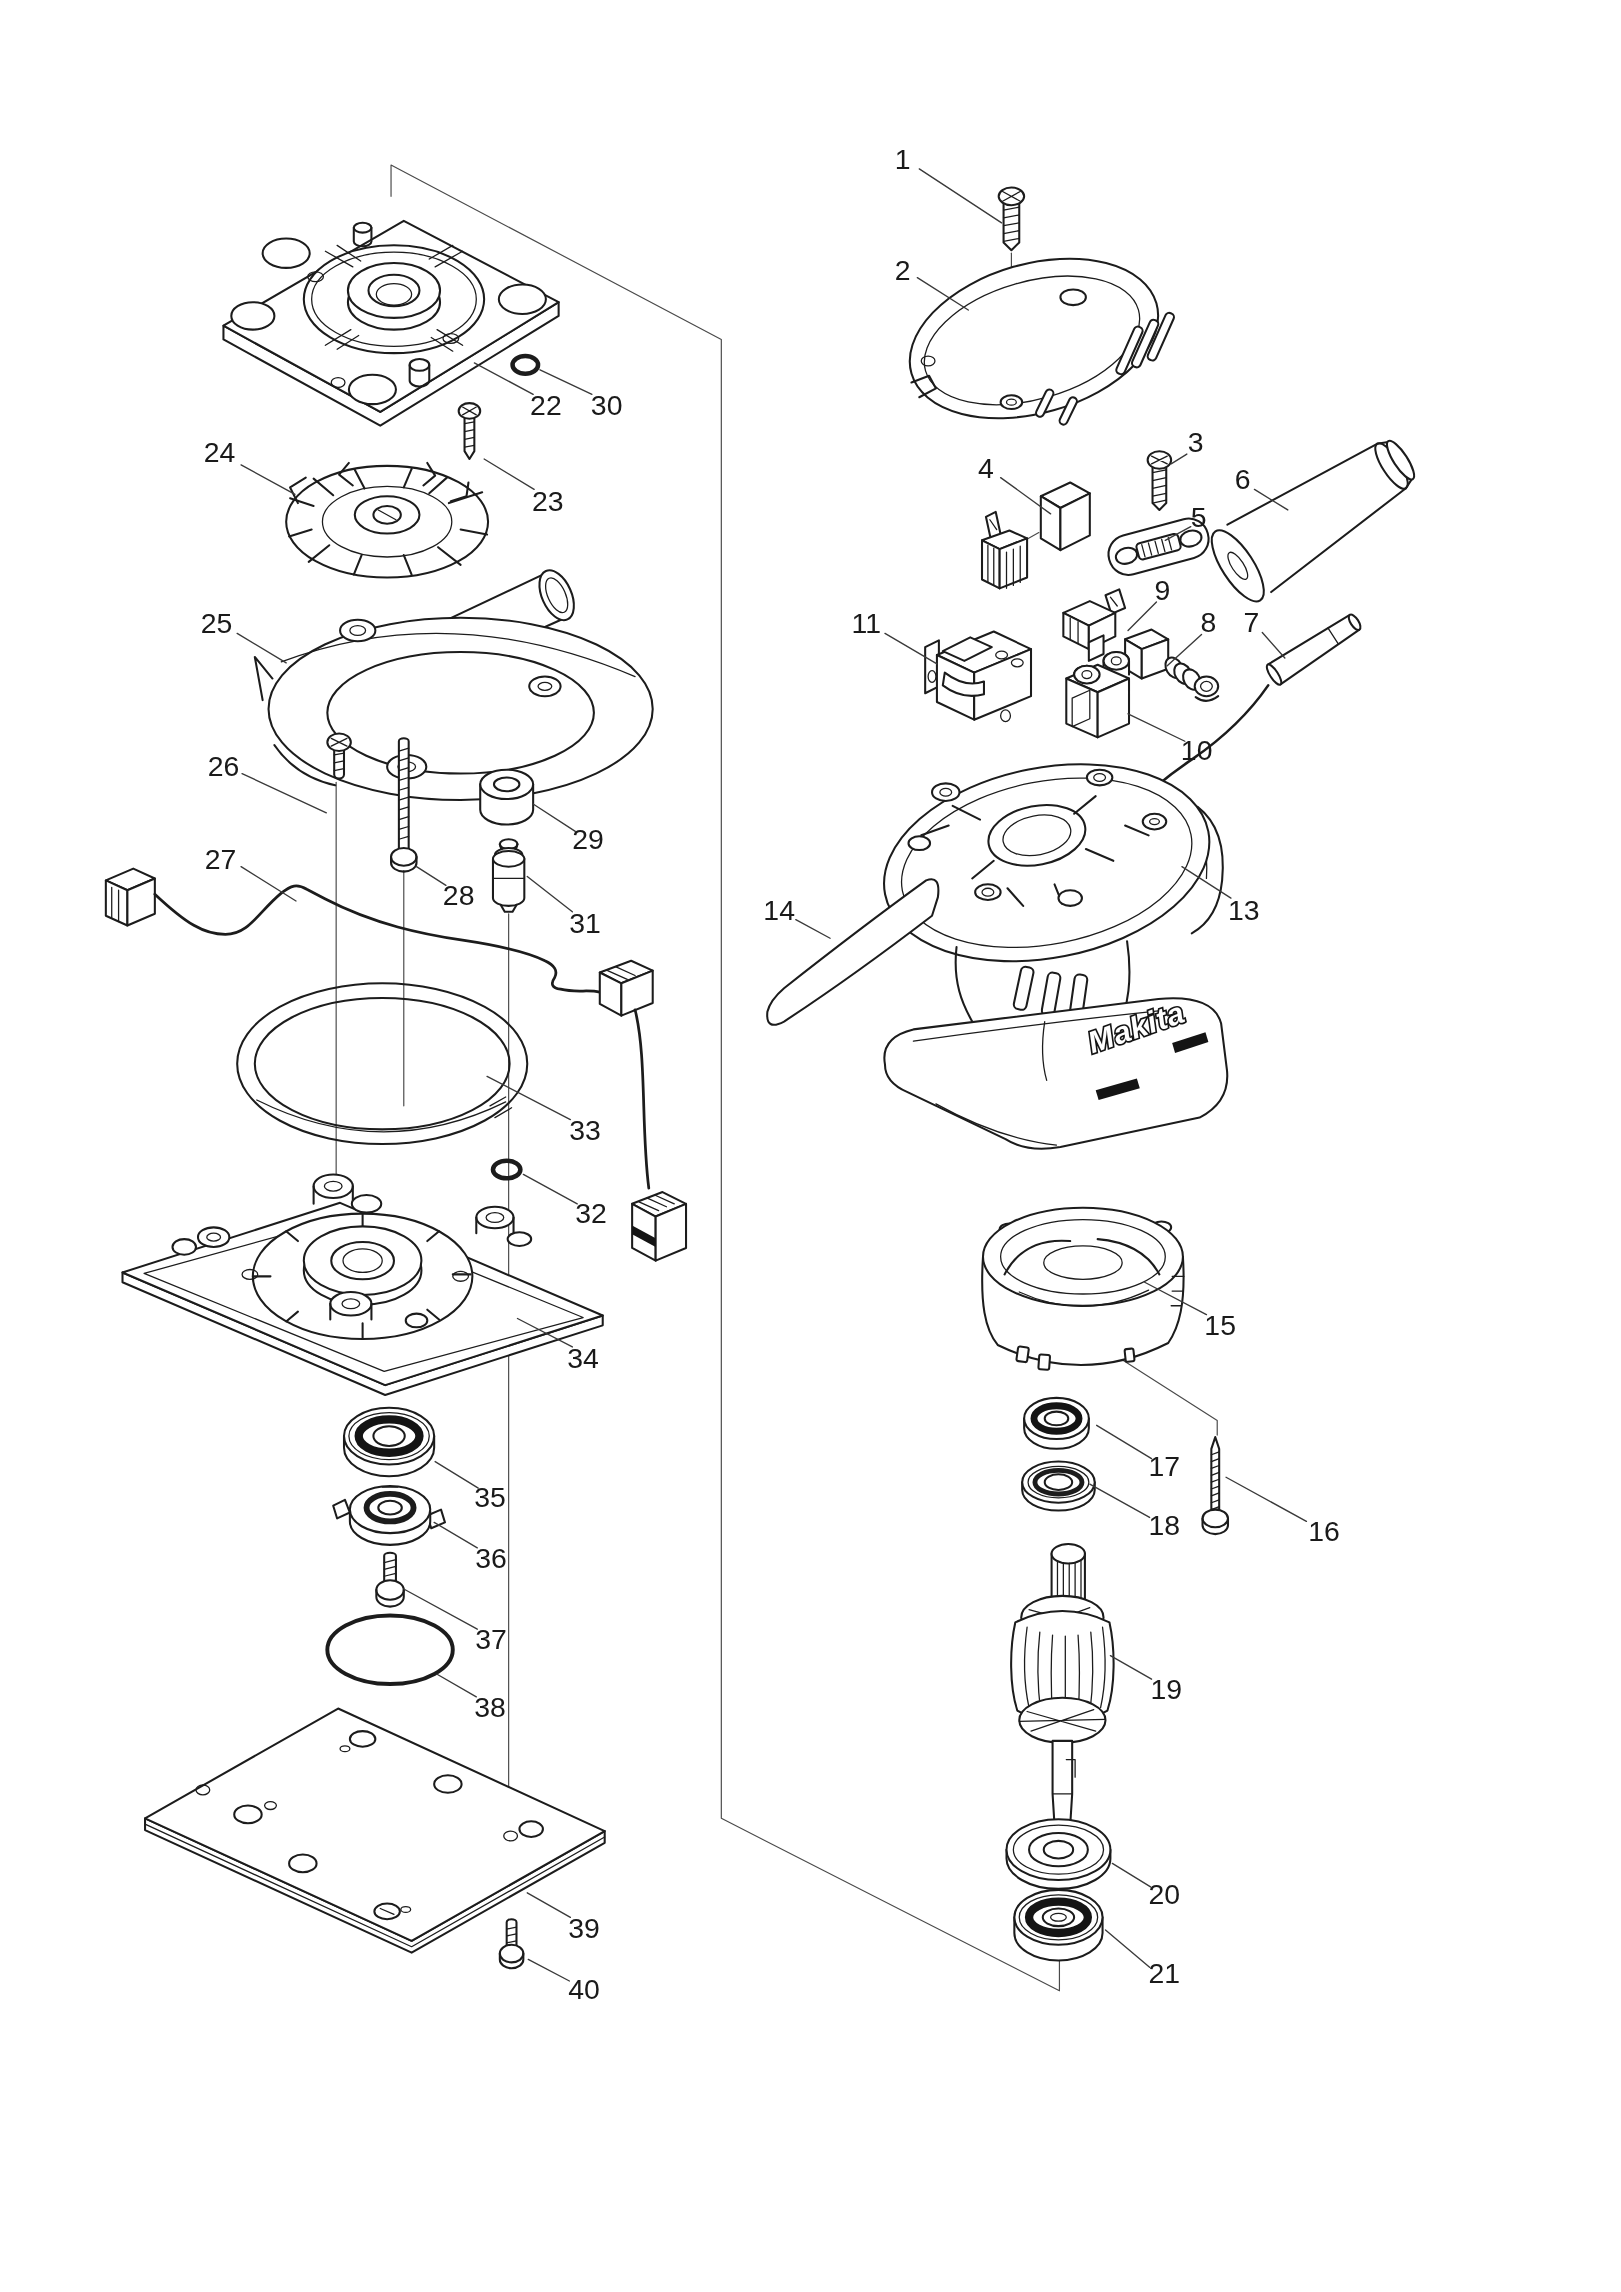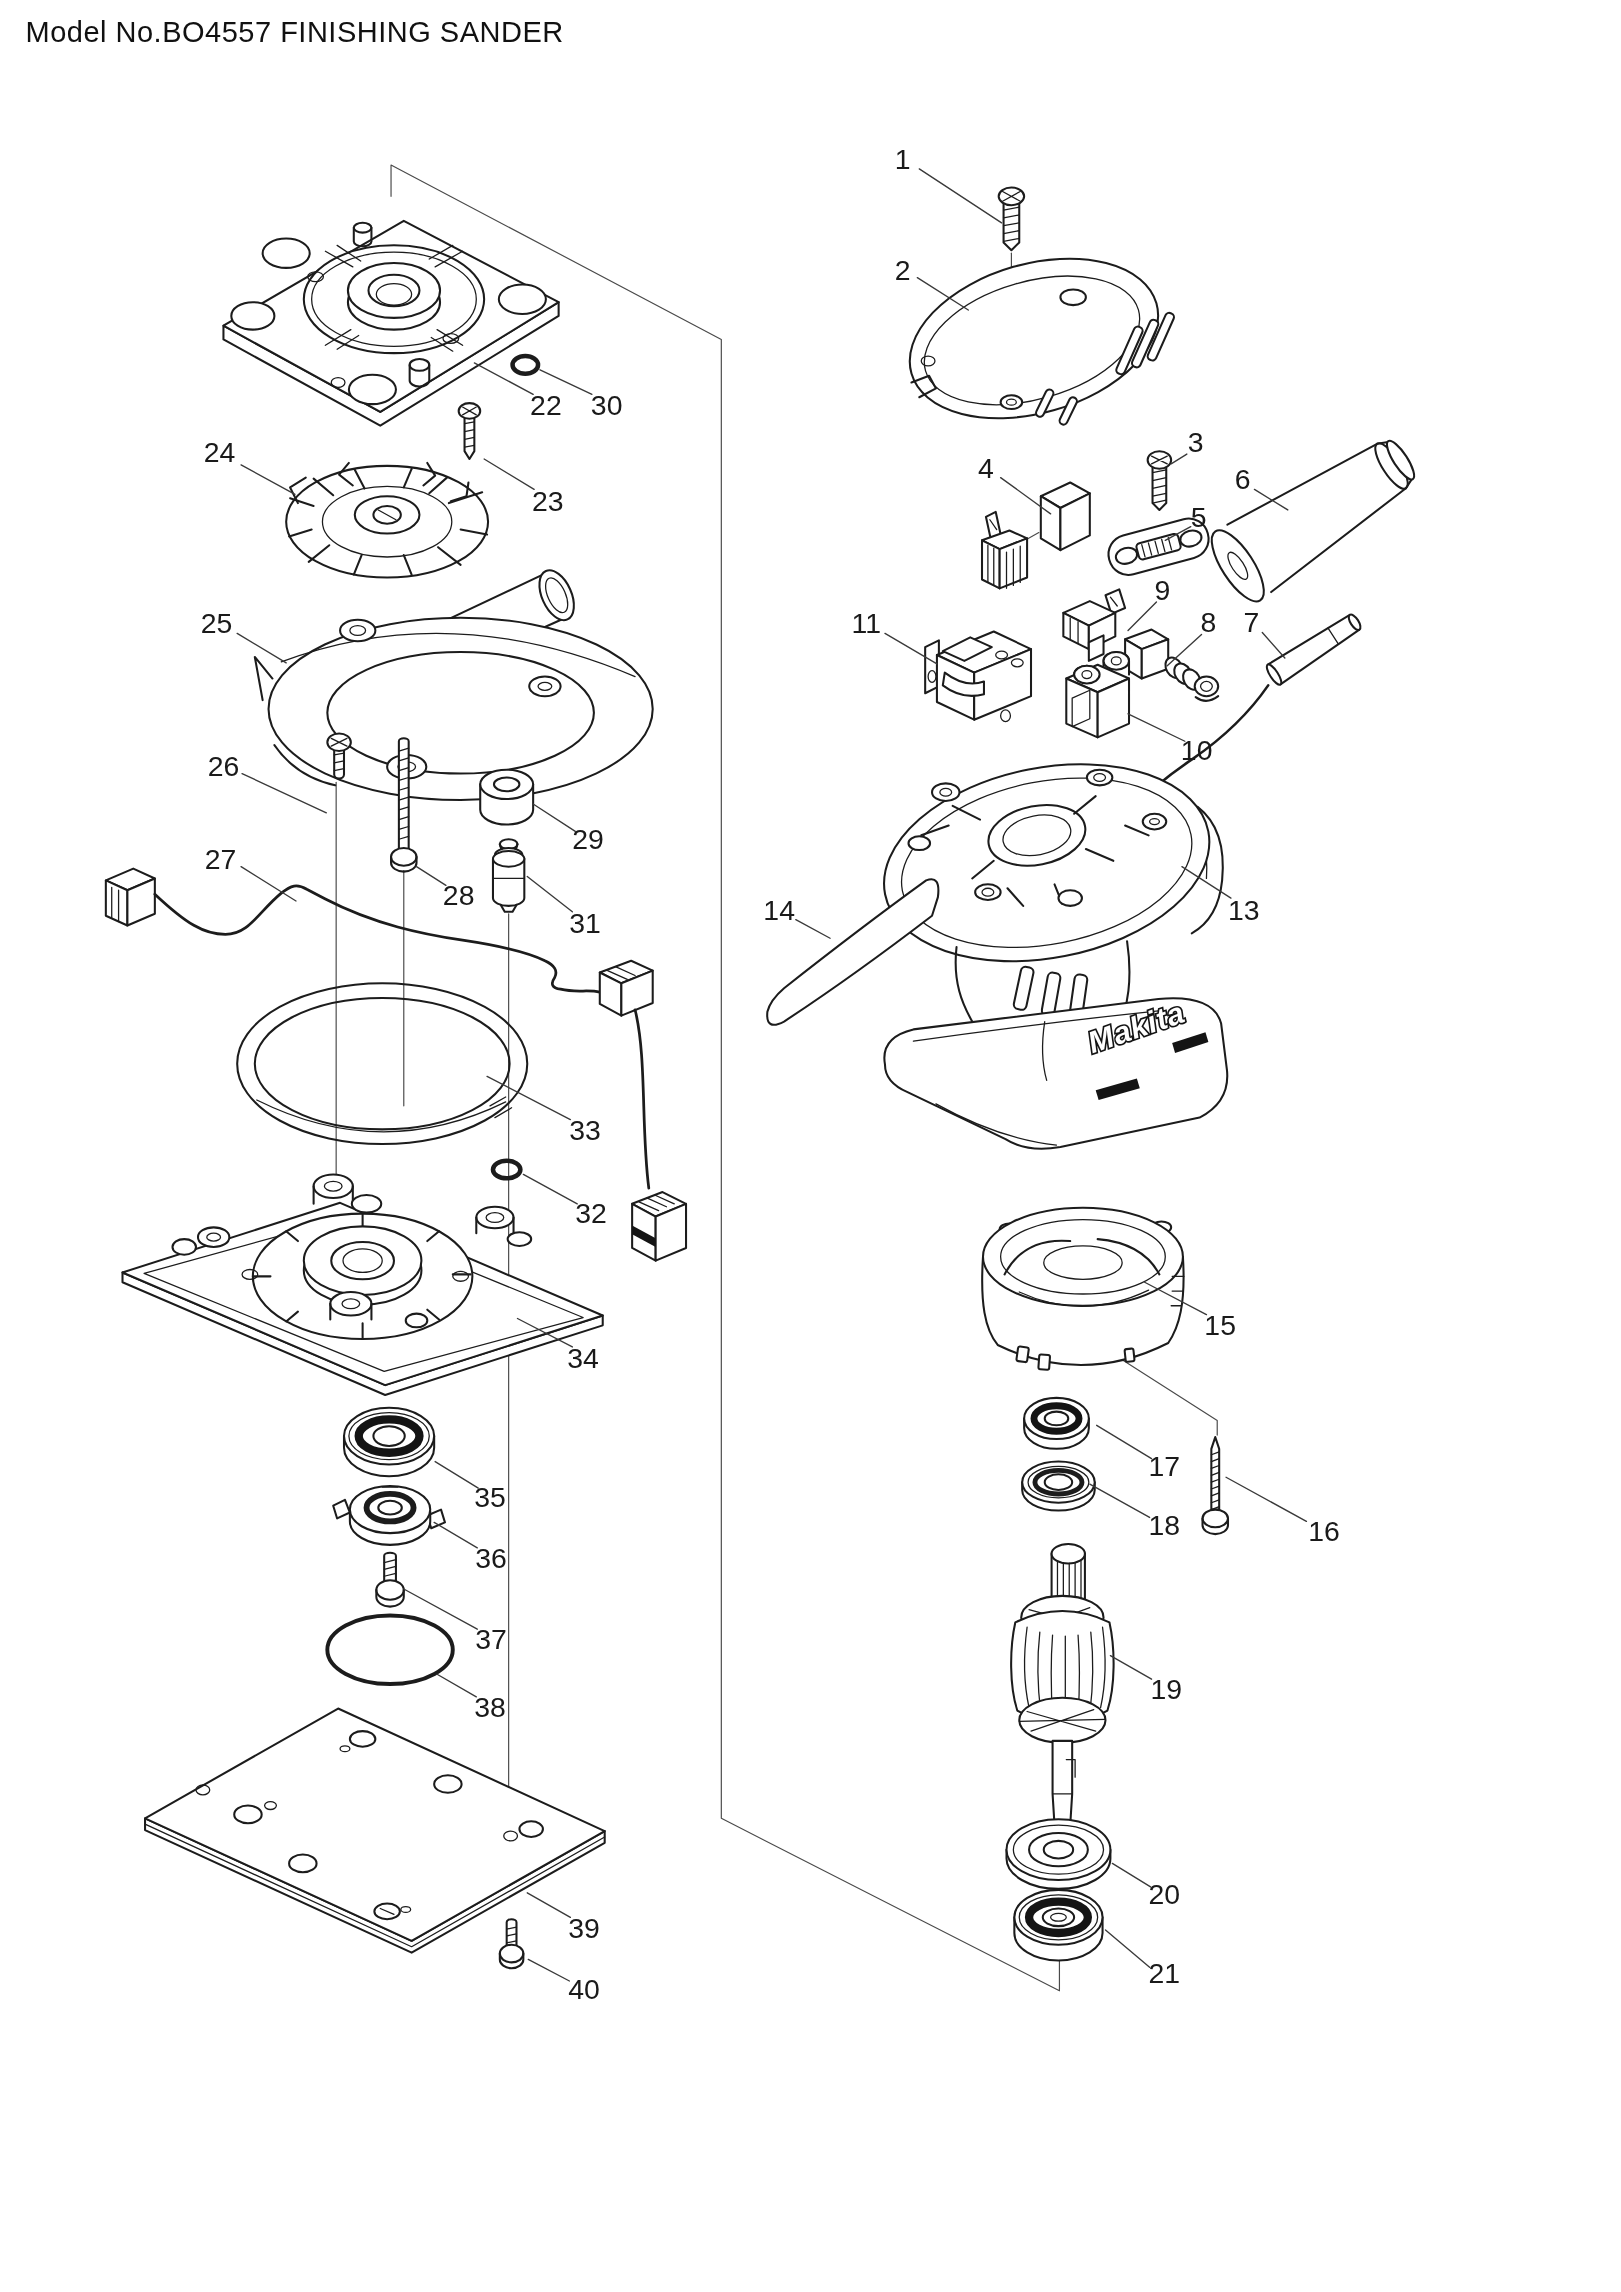--- a/index.html
+++ b/index.html
@@ -22,21 +22,20 @@
   #diagram text.callout { font:29px "Liberation Sans", sans-serif; fill:#1a1a1a;
       text-anchor:middle; dominant-baseline:central; stroke:none; }
   #diagram text.logo { font:italic 700 31px "Liberation Sans", sans-serif;
       fill:#ffffff; stroke:#141414; stroke-width:3.4; paint-order:stroke;
       text-anchor:middle; letter-spacing:1px; }
 </style>
 </head>
 <body>
 
 <div id="page">
-  <div id="title">Model No.BO4557 FINISHING SANDER</div>
 
   <svg id="diagram" width="1621" height="2293" viewBox="0 0 1654 2339" xmlns="http://www.w3.org/2000/svg">
 
     <g>
       <path class="ax" d="M399,200 L399,168 L736,346 L736,1855 L1081,2031 L1081,2000"></path>
       <line class="ax" x1="343" y1="798" x2="343" y2="1205"></line>
       <line class="ax" x1="412" y1="888" x2="412" y2="1128"></line>
       <line class="ax" x1="519" y1="932" x2="519" y2="1868"></line>
       <line class="ax" x1="1032" y1="258" x2="1032" y2="408"></line>
       <path class="ax" d="M1137,1382 L1242,1449 L1242,1464"></path>

